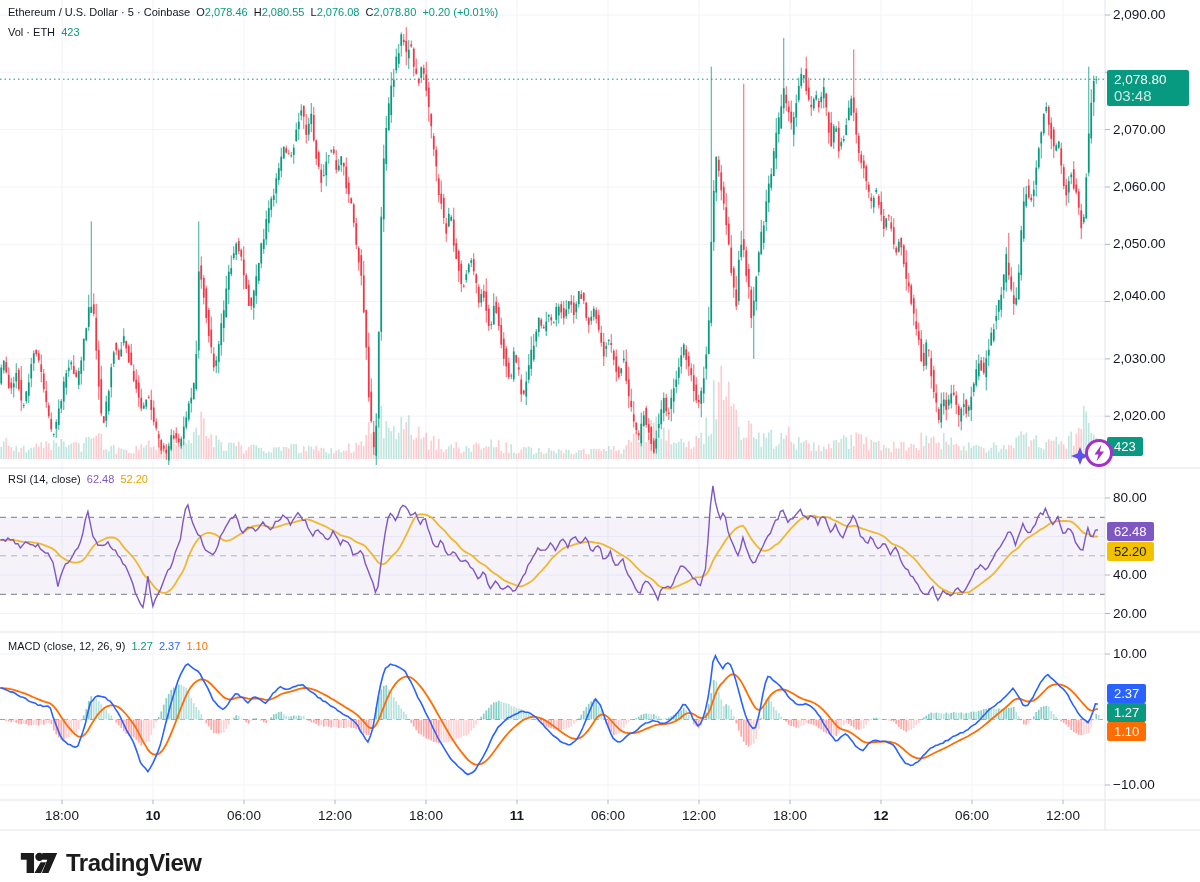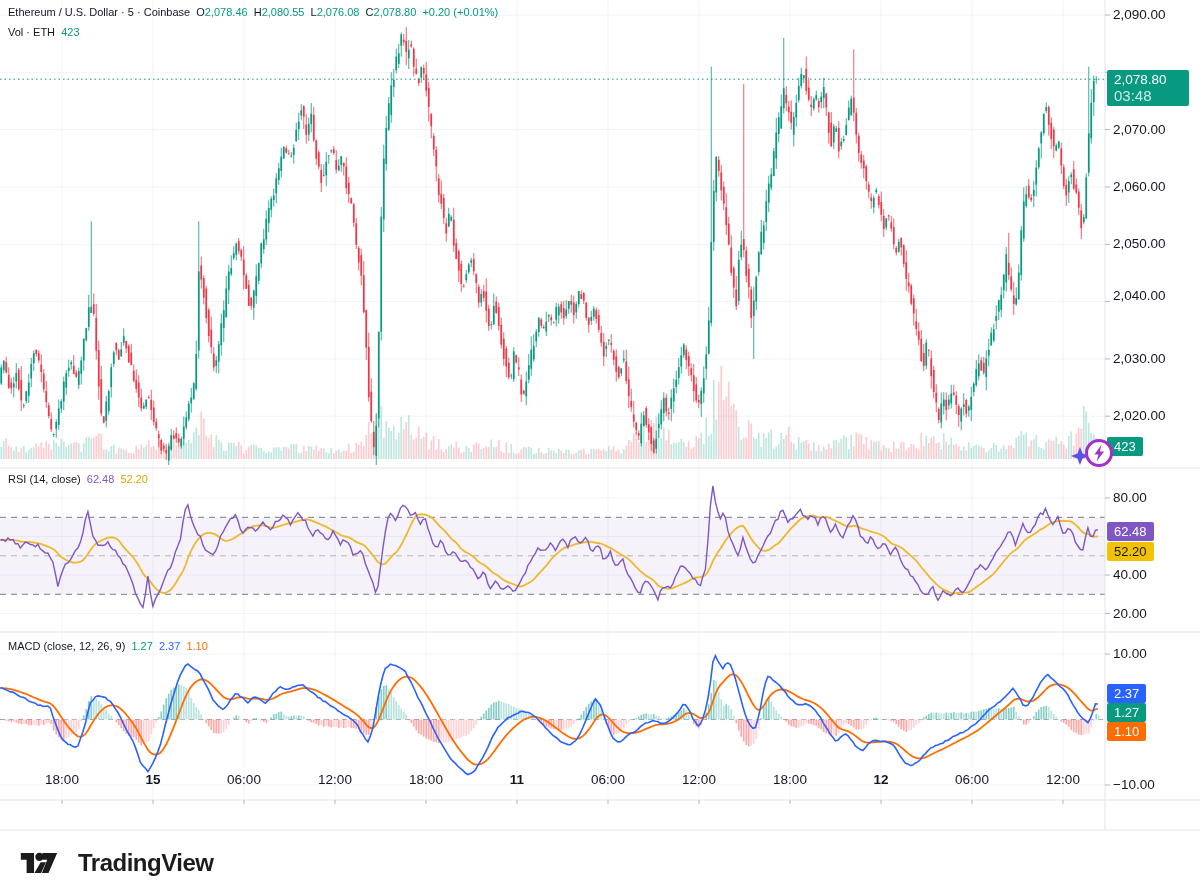--- a/index.html
+++ b/index.html
@@ -8,28 +8,28 @@
   #plot{position:absolute;left:0;top:0;}
   .legend{position:absolute;font-size:11px;white-space:nowrap;z-index:5;}
   .legend span{margin-right:3px;}
   .lg-dark{color:#131722;}
   .lg-teal{color:#089981;}
   .lg-purple{color:#7E57C2;}
   .lg-yellow{color:#E0A400;}
   .lg-blue{color:#2962FF;}
   .lg-orange{color:#FF6D00;}
   .axis-label{position:absolute;left:1113px;font-size:13.5px;color:#131722;z-index:4;}
-  .time-label{position:absolute;top:772px;font-size:13.5px;color:#131722;transform:translateX(-50%);z-index:4;}
+  .time-label{position:absolute;top:808px;font-size:13.5px;color:#131722;transform:translateX(-50%);z-index:4;}
   .time-label.bold{font-weight:bold;}
   .badge{position:absolute;left:1107px;font-size:13px;color:#fff;border-radius:2px;
          padding:1.5px 7px;z-index:6;line-height:16px;}
   .badge-price{top:70px;width:68px;padding:2px 7px;text-align:left;font-size:13.5px;}
   .badge-price .cd{opacity:.8;font-size:15px;}
   .logo{position:absolute;left:20px;top:848px;display:flex;align-items:center;z-index:5;}
-  .logo-text{font-size:24px;font-weight:bold;color:#1c1c1c;margin-left:20px;letter-spacing:-0.5px;}
+  .logo-text{font-size:24px;font-weight:bold;color:#1c1c1c;margin-left:8px;letter-spacing:-0.5px;}
   #boost{position:absolute;left:1068px;top:433px;z-index:6;cursor:pointer;}
 </style>
 </head>
 <body>
 <div id="root">
 
 <svg id="plot" width="1200" height="832">
       <line x1="62" y1="0" x2="62" y2="800" stroke="#F0F3FA" stroke-width="1"></line>
       <line x1="153" y1="0" x2="153" y2="800" stroke="#F0F3FA" stroke-width="1"></line>
       <line x1="244" y1="0" x2="244" y2="800" stroke="#F0F3FA" stroke-width="1"></line>
@@ -1917,21 +1917,21 @@
       <div class="axis-label" style="top: 236.28px;">2,050.00</div>
       <div class="axis-label" style="top: 288px;">2,040.00</div>
       <div class="axis-label" style="top: 350.92px;">2,030.00</div>
       <div class="axis-label" style="top: 408.24px;">2,020.00</div>
       <div class="axis-label" style="top: 490px;">80.00</div>
       <div class="axis-label" style="top: 567px;">40.00</div>
       <div class="axis-label" style="top: 605.5px;">20.00</div>
       <div class="axis-label" style="top: 646px;">10.00</div>
       <div class="axis-label" style="top: 777px;">−10.00</div>
       <div class="time-label" style="left: 62px;">18:00</div>
-      <div class="time-label bold" style="left: 153px;">15</div>
+      <div class="time-label bold" style="left: 153px;">10</div>
       <div class="time-label" style="left: 244px;">06:00</div>
       <div class="time-label" style="left: 335px;">12:00</div>
       <div class="time-label" style="left: 426px;">18:00</div>
       <div class="time-label bold" style="left: 517px;">11</div>
       <div class="time-label" style="left: 608px;">06:00</div>
       <div class="time-label" style="left: 699px;">12:00</div>
       <div class="time-label" style="left: 790px;">18:00</div>
       <div class="time-label bold" style="left: 881px;">12</div>
       <div class="time-label" style="left: 972px;">06:00</div>
       <div class="time-label" style="left: 1063px;">12:00</div>

